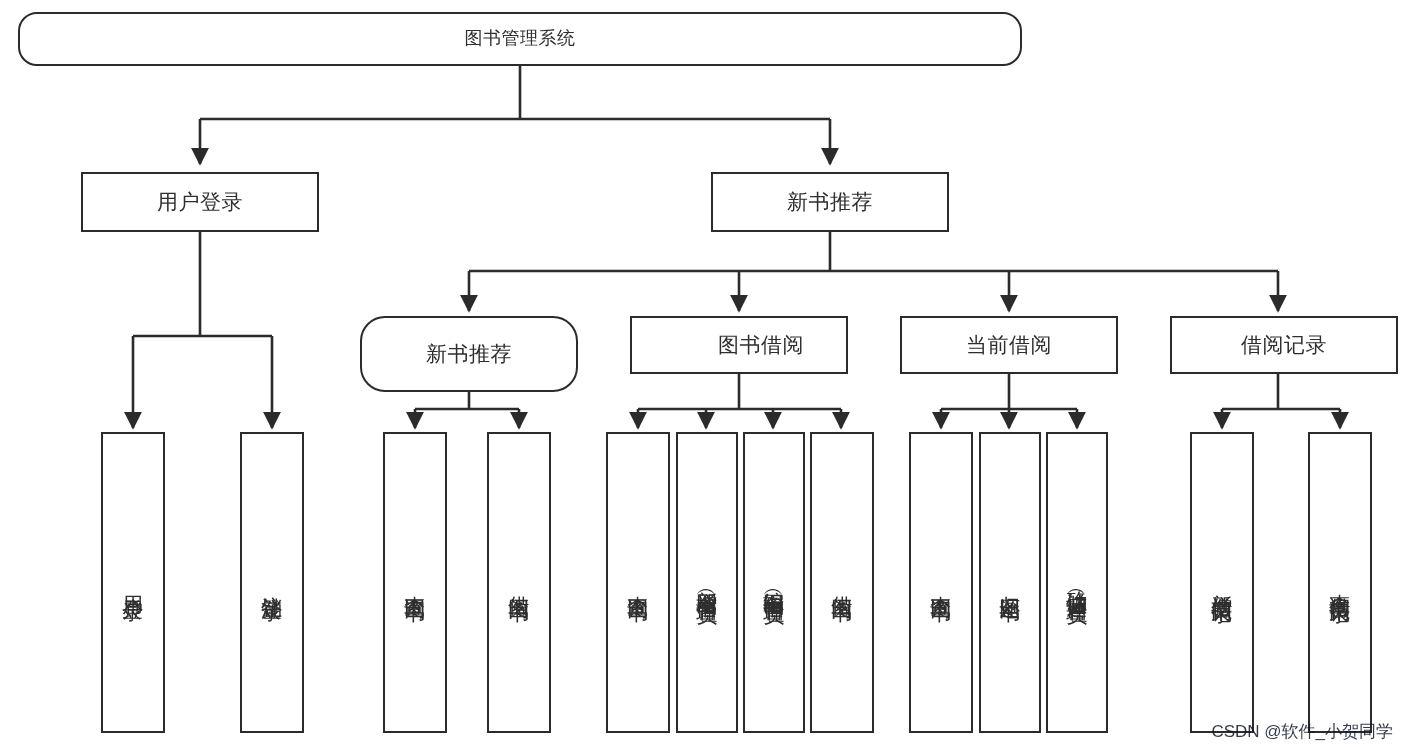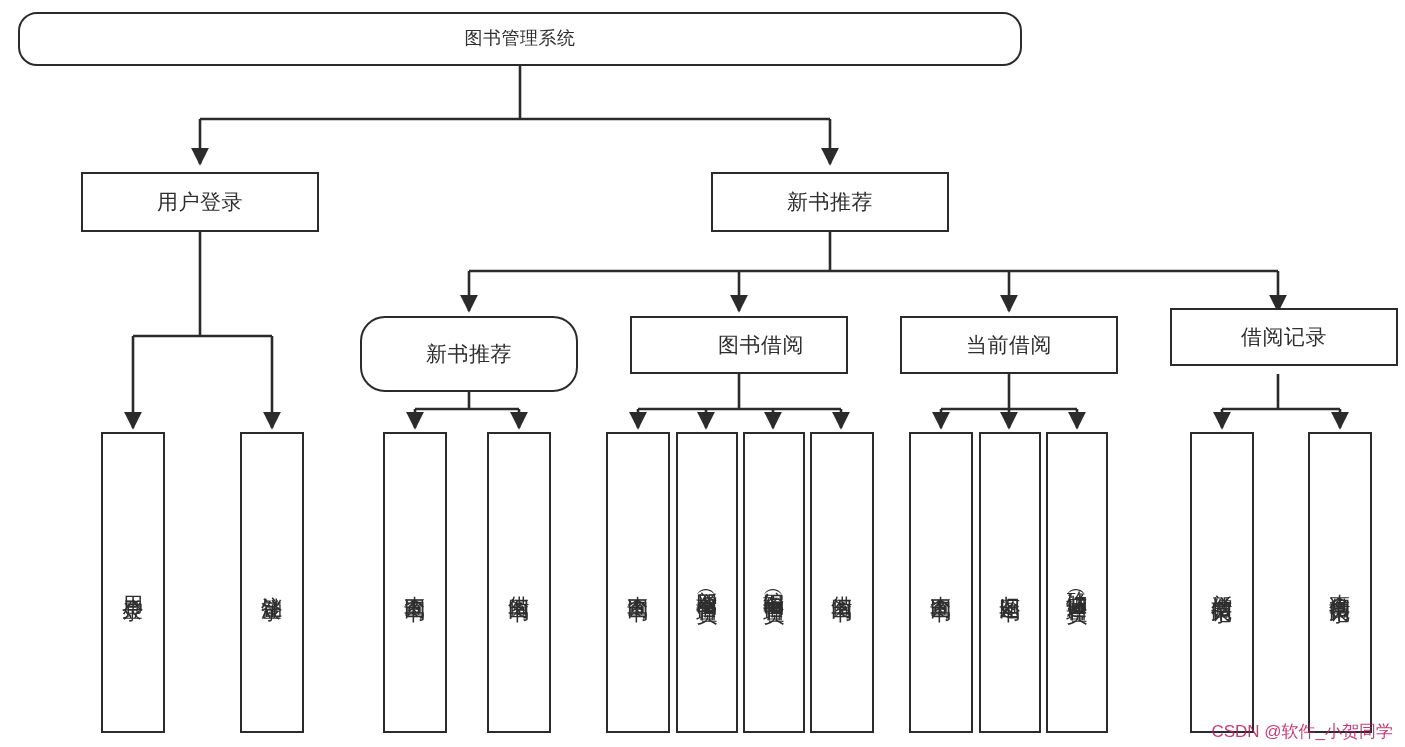--- a/index.html
+++ b/index.html
@@ -56,21 +56,21 @@
     line-height: 1.22;
     letter-spacing: 2px;
     color: #2e2e2e;
     white-space: nowrap;
   }
   .watermark {
     position: absolute;
     right: 12px;
     bottom: 4px;
     font-size: 17px;
-    color: #be185d;
+    color: #0f172a;
     white-space: nowrap;
     opacity: 0.85;
   }
 </style>
 </head>
 <body>
 
 <div id="canvas">
 
   <svg id="wires" viewBox="0 0 1405 747" width="1405" height="747">
@@ -137,21 +137,21 @@
 
   <div class="node horiz" style="left:360px; top:316px; width:218px; height:76px;border-radius:25px;">
     <span>新书推荐</span>
   </div>
   <div class="node horiz" style="left:630px; top:316px; width:218px; height:58px;padding-left:44px;">
     <span>图书借阅</span>
   </div>
   <div class="node horiz" style="left:900px; top:316px; width:218px; height:58px;">
     <span>当前借阅</span>
   </div>
-  <div class="node horiz" style="left:1170px; top:308px; width:228px; height:58px;">
+  <div class="node horiz" style="left:1170px; top:316px; width:228px; height:58px;">
     <span>借阅记录</span>
   </div>
 
   <div class="node vert" style="left:101px; top:432px; width:64px; height:301px;">
     <span class="vlabel">用户登录</span>
   </div>
   <div class="node vert" style="left:240px; top:432px; width:64px; height:301px;">
     <span class="vlabel">注销登录</span>
   </div>
 

